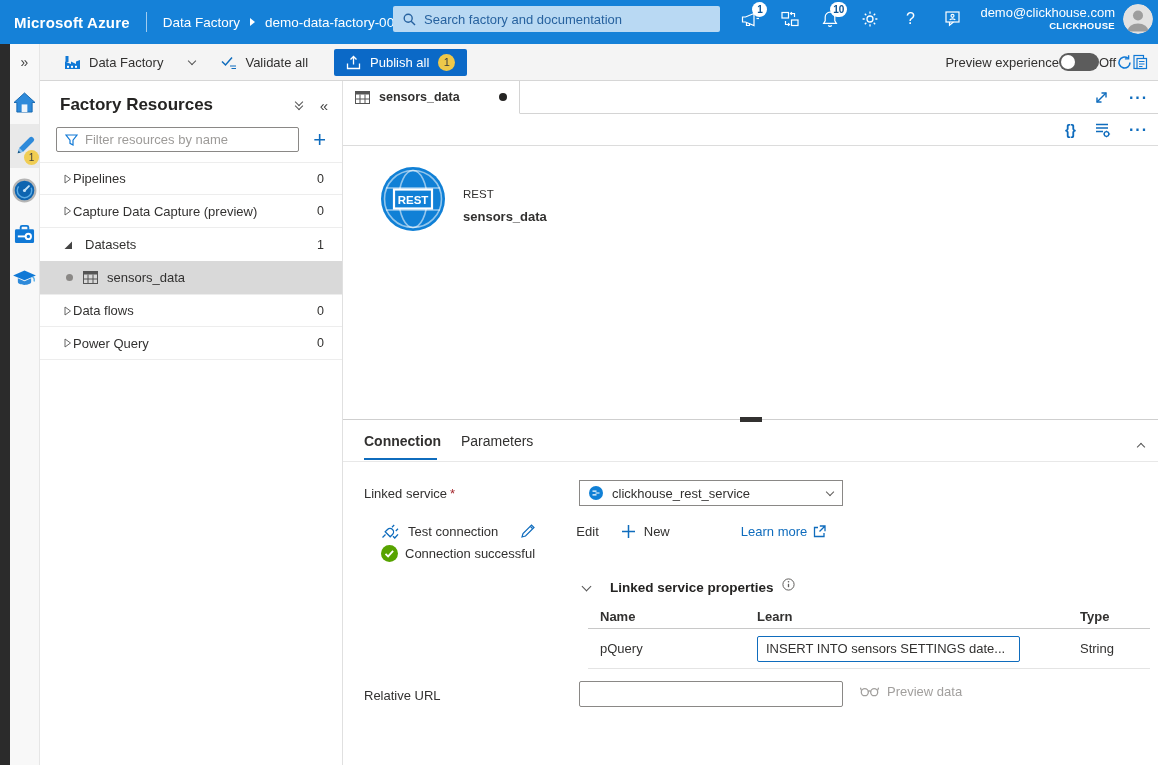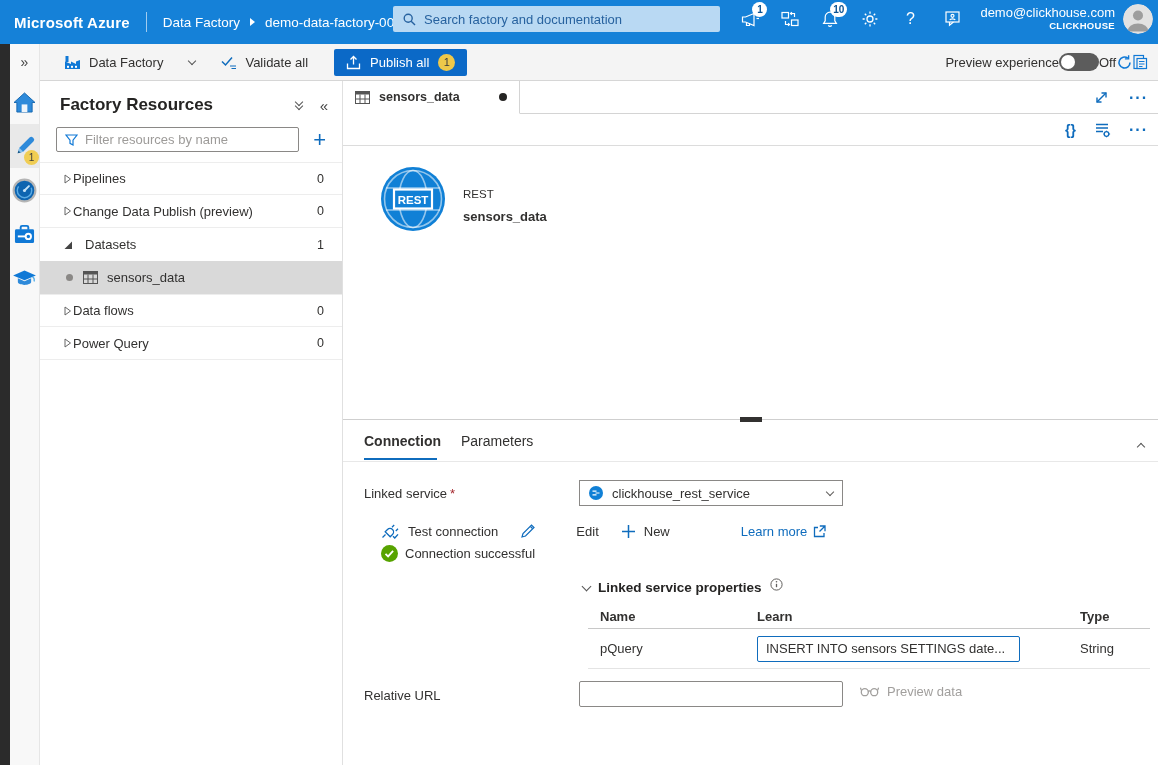--- a/index.html
+++ b/index.html
@@ -99,21 +99,21 @@
 
   .form-label { position:absolute; left:21px; font-size:13px; color:#323130; }
   .req { color:#a4262c; margin-left:3px; }
   .dropdown { position:absolute; left:236px; top:60px; width:264px; height:26px; border:1px solid #8a8886; border-radius:0; display:flex; align-items:center; padding:0 9px; gap:9px; cursor:pointer; background:#fff; }
   .dropdown .dd-text { flex:1; font-size:13px; }
   .actions { position:absolute; left:38px; top:103px; display:flex; align-items:center; }
   .action-link { display:flex; align-items:center; gap:8px; cursor:pointer; color:#323130; }
   .learn { color:#0f6cbd; display:flex; align-items:center; gap:6px; cursor:pointer; }
   .success-row { position:absolute; left:38px; top:125px; display:flex; align-items:center; gap:7px; }
   .lsp-head { position:absolute; left:240px; top:160px; display:flex; align-items:center; gap:8px; cursor:pointer; }
-  .lsp-title { font-size:13.5px; font-weight:bold; color:#252423; }
+  .lsp-title { font-size:13.5px; font-weight:bold; color:#252423;margin-left:12px; }
   .lsp-table { position:absolute; left:245px; top:184px; width:562px; }
   .lsp-hrow { display:flex; height:25px; align-items:center; border-bottom:1px solid #c8c8c8; padding-left:12px; font-weight:bold; font-size:13px; }
   .lsp-row { display:flex; height:40px; align-items:center; border-bottom:1px solid #e4e4e4; padding-left:12px; }
   .lsp-c1 { width:157px; }
   .lsp-c2 { width:323px; }
   .val-input { width:263px; height:26px; border:1px solid #0f6cbd; border-radius:2px; padding:0 8px; font-size:13px; font-family:inherit; color:#323130; outline:none; }
   .rel-input { position:absolute; left:236px; top:261px; width:264px; height:26px; border:1px solid #8a8886; border-radius:2px; padding:0 8px; font-size:13px; font-family:inherit; outline:none; }
   .preview-btn { position:absolute; left:517px; top:264px; display:flex; align-items:center; gap:8px; color:#a19f9d; cursor:default; }
 
   svg { display:block; }
@@ -322,21 +322,21 @@
               <svg width="7" height="10">
                   <path d="M1 1v8l5.5-4z" fill="none" stroke="#666"></path>
                 </svg>
               <span class="tree-label">Pipelines</span>
               <span class="tree-count">0</span>
             </div>
             <div class="tree-row">
               <svg width="7" height="10">
                   <path d="M1 1v8l5.5-4z" fill="none" stroke="#666"></path>
                 </svg>
-              <span class="tree-label">Change Data Publish (preview)</span>
+              <span class="tree-label">Capture Data Capture (preview)</span>
               <span class="tree-count">0</span>
             </div>
             <div class="tree-row" style="border-bottom:none;">
               <svg width="9" height="10">
                   <path d="M8 1.5v7.5H.5z" fill="#444"></path>
                 </svg>
               <span class="tree-label" style="margin-left:12px;">Datasets</span>
               <span class="tree-count">1</span>
             </div>
             <div class="tree-child">

